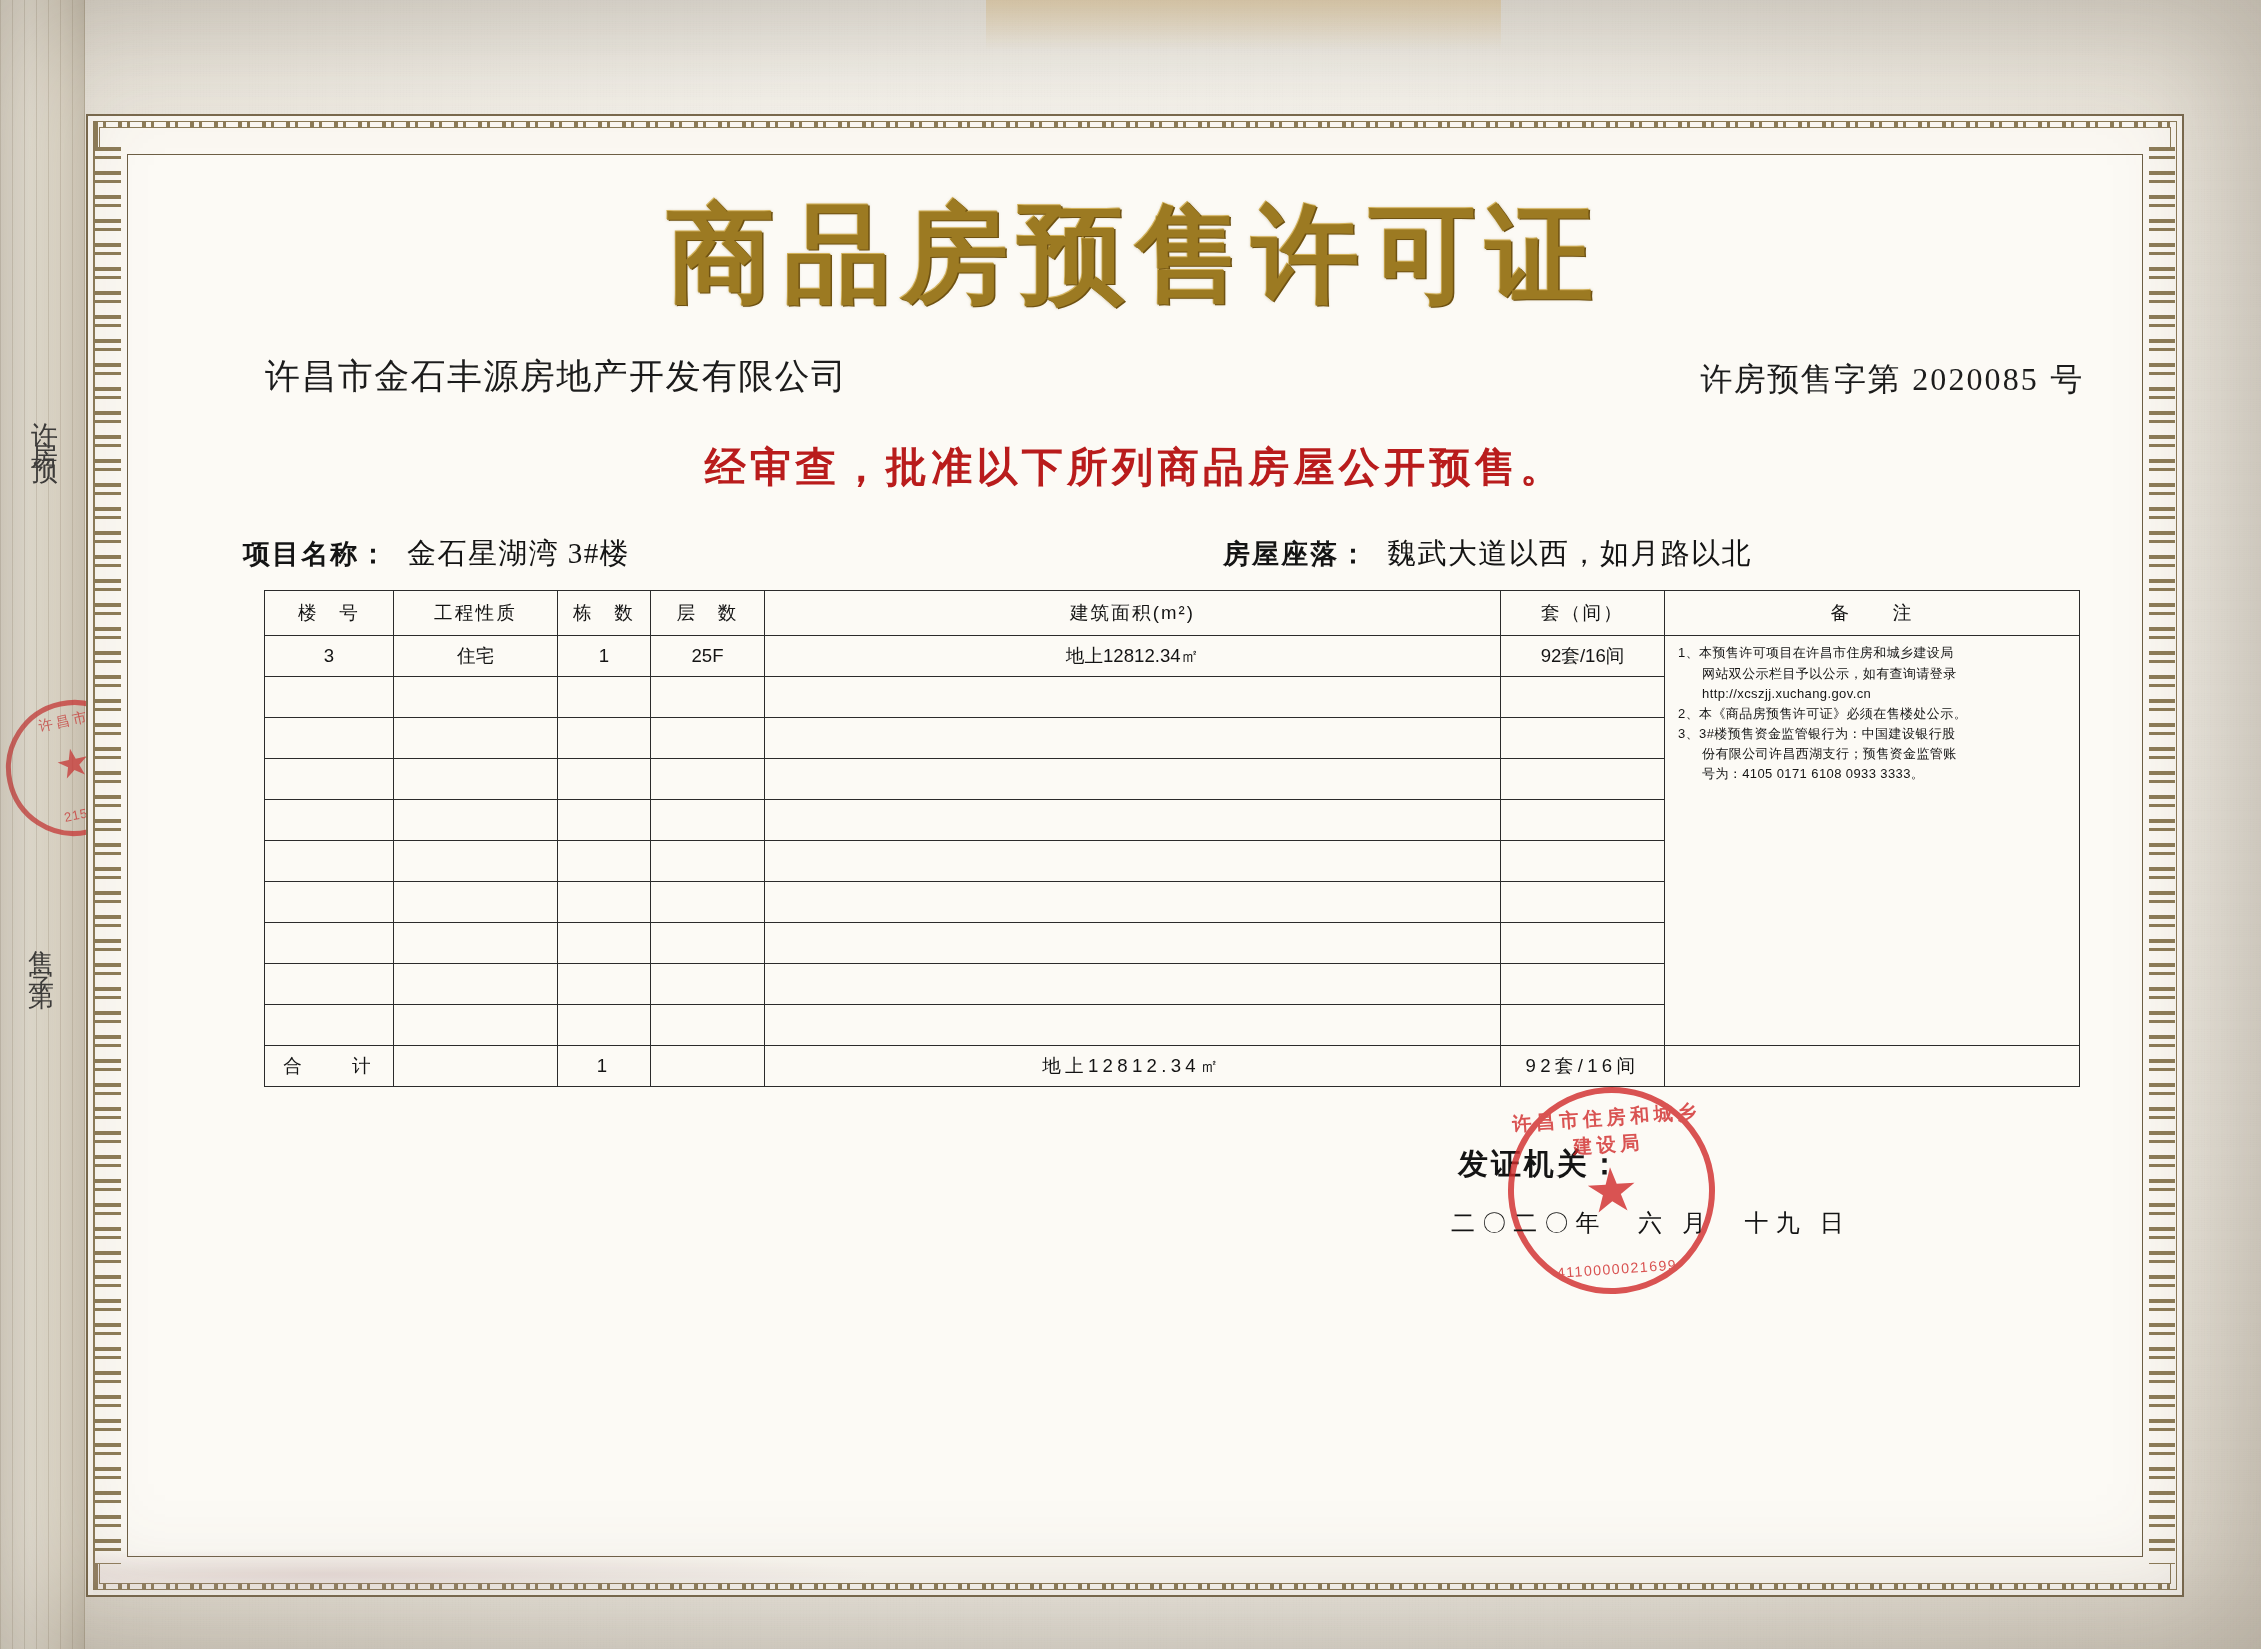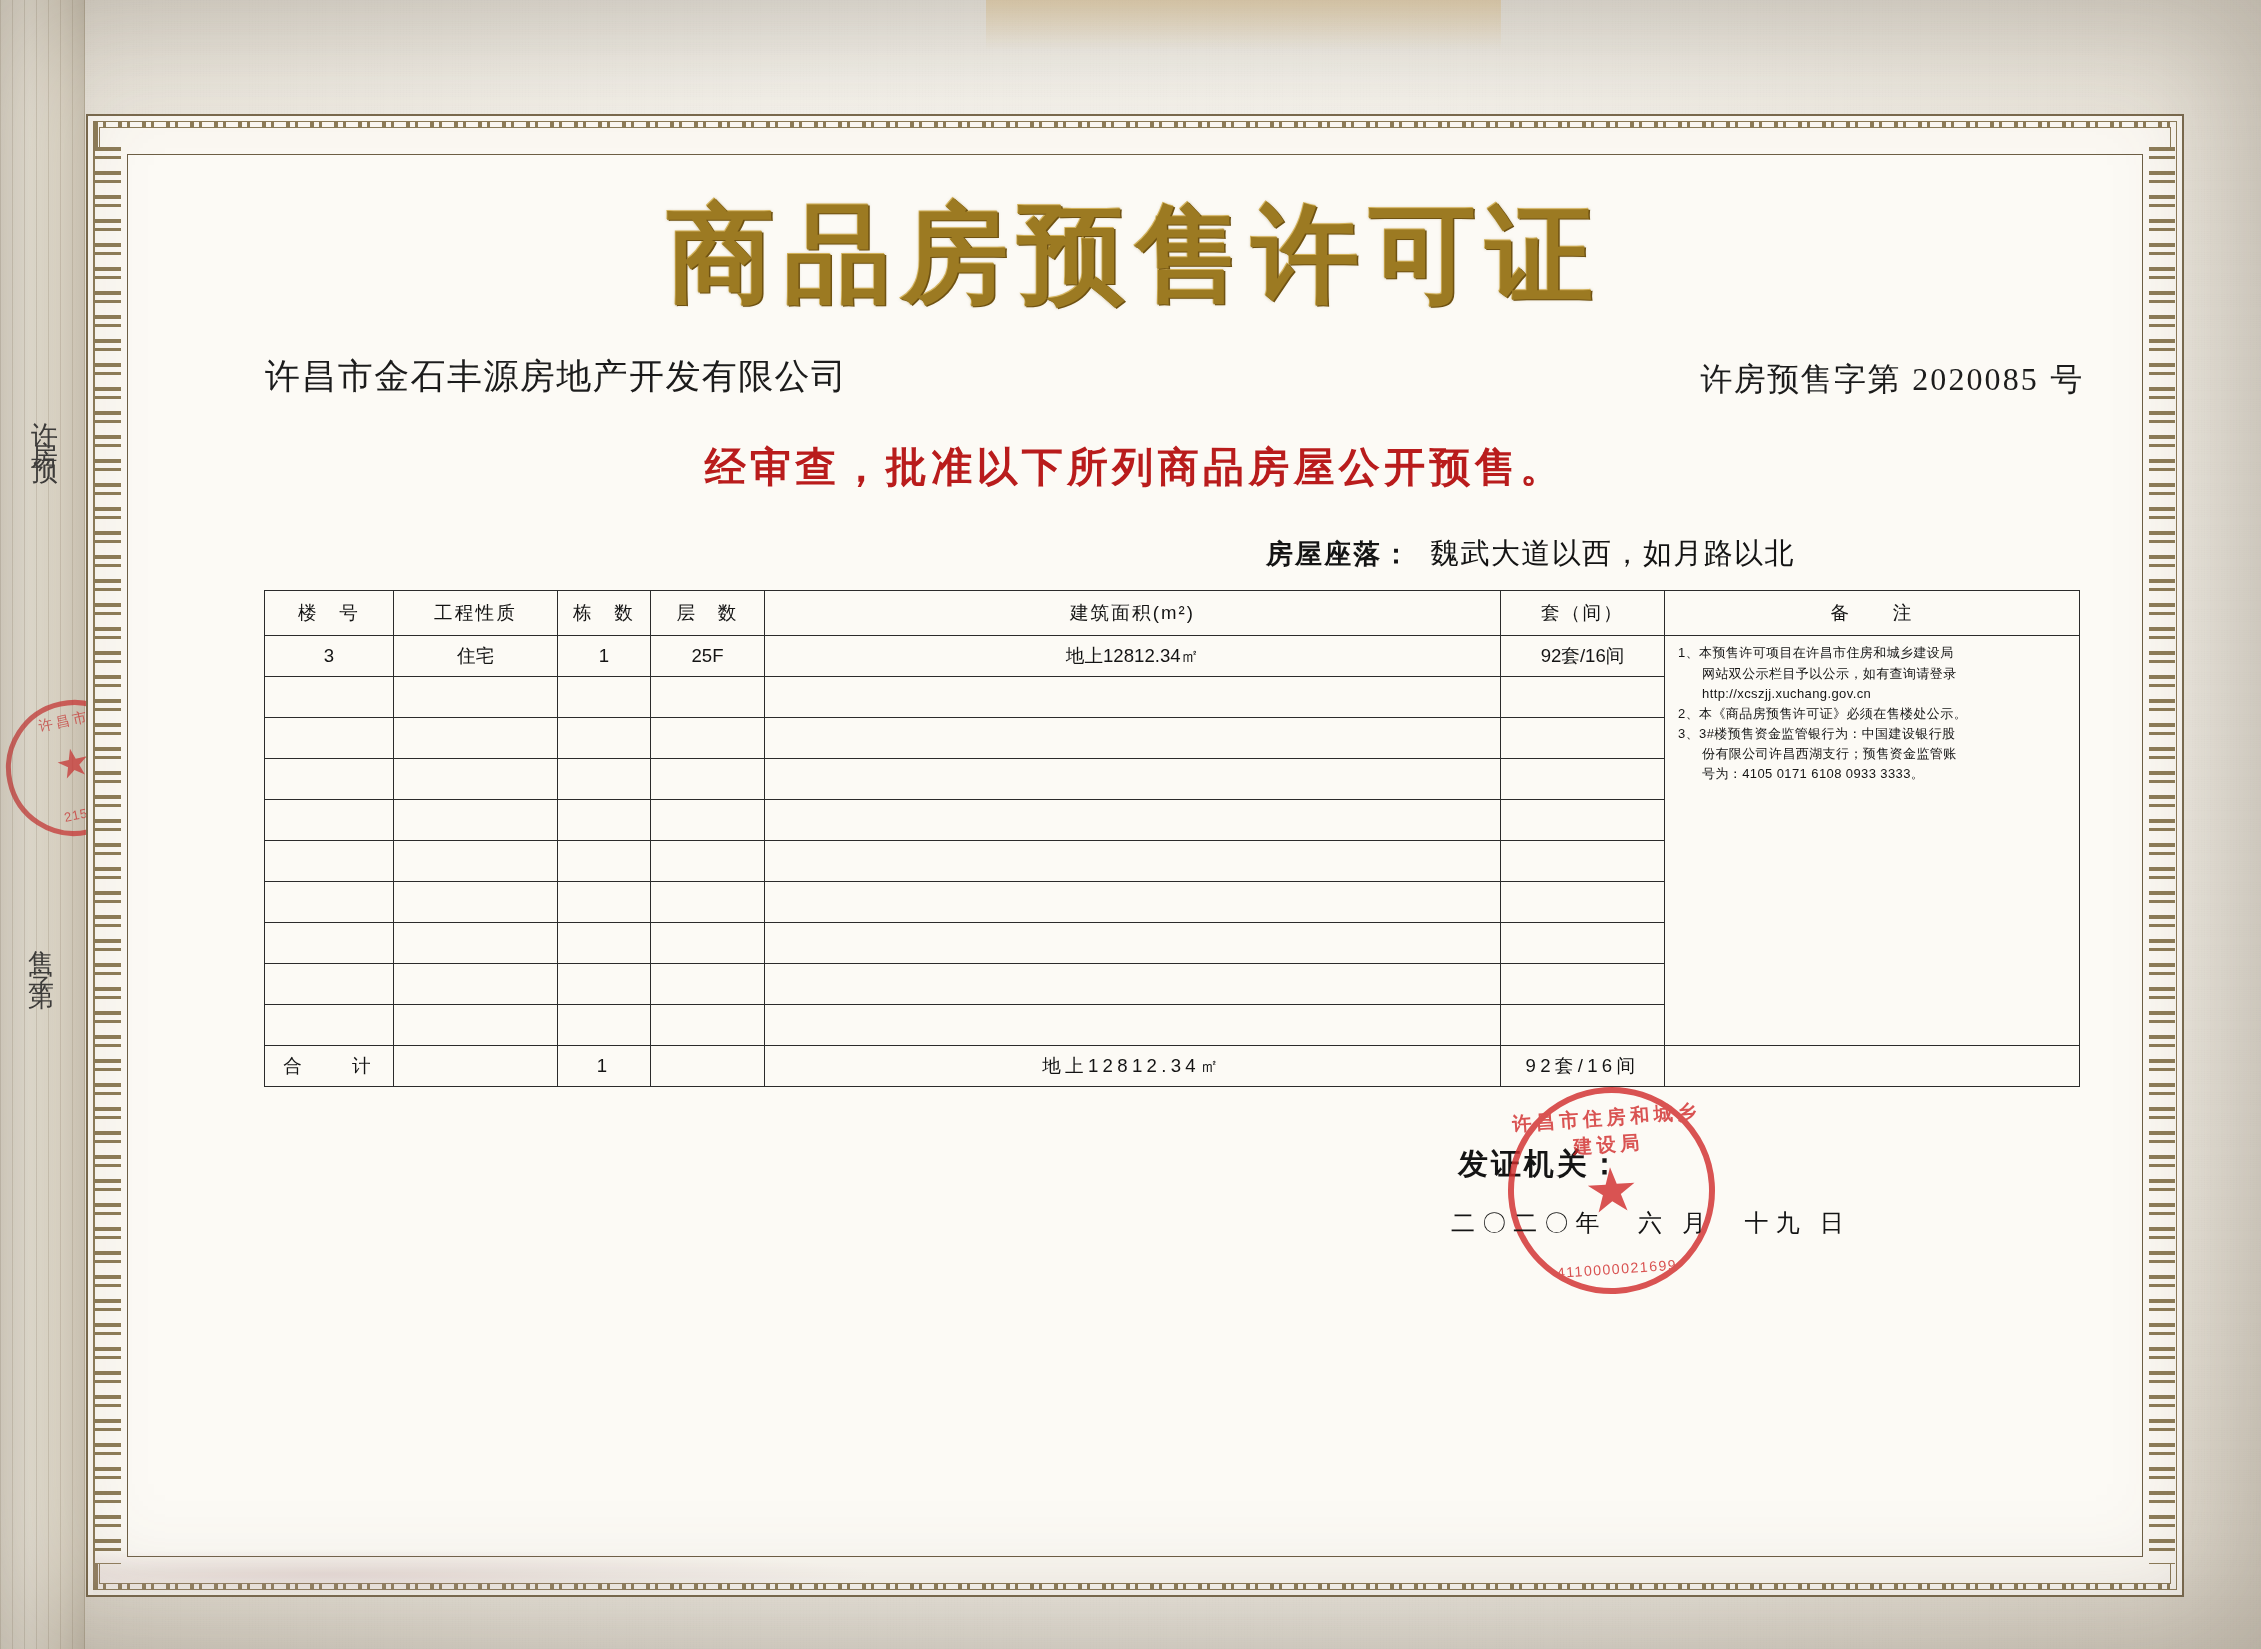--- a/index.html
+++ b/index.html
@@ -242,21 +242,21 @@
   }
   .proj {
     position: absolute;
     left: 71px;
     top: 0;
     white-space: nowrap;
   }
   .proj .val { padding-left: 18.6px; font-size: 29px; }
   .loc {
     position: absolute;
-    left: 1094px;
+    left: 1051px;
     top: 0;
     white-space: nowrap;
   }
   .loc .val { padding-left: 18.6px; font-size: 29px; }
 
   
   table.main {
     position: relative;
     margin-top: 13px;
     border-collapse: collapse;
@@ -417,20 +417,23 @@
       <div class="row-company">
         <div class="company-name">许昌市金石丰源房地产开发有限公司</div>
         <div class="cert-no">
           <span>许房预售字第</span><span class="num">2020085</span><span>号</span>
         </div>
       </div>
 
       <div class="statement">经审查，批准以下所列商品房屋公开预售。</div>
 
       <div class="row-project">
+        <div class="proj">
+          <span class="lbl">项目名称：</span><span class="val">金石星湖湾  3#楼</span>
+        </div>
         <div class="loc">
           <span class="lbl">房屋座落：</span><span class="val">魏武大道以西，如月路以北</span>
         </div>
       </div>
 
       <table class="main">
         <colgroup>
           <col class="c-lou">
             <col class="c-xing">
             <col class="c-dong">

